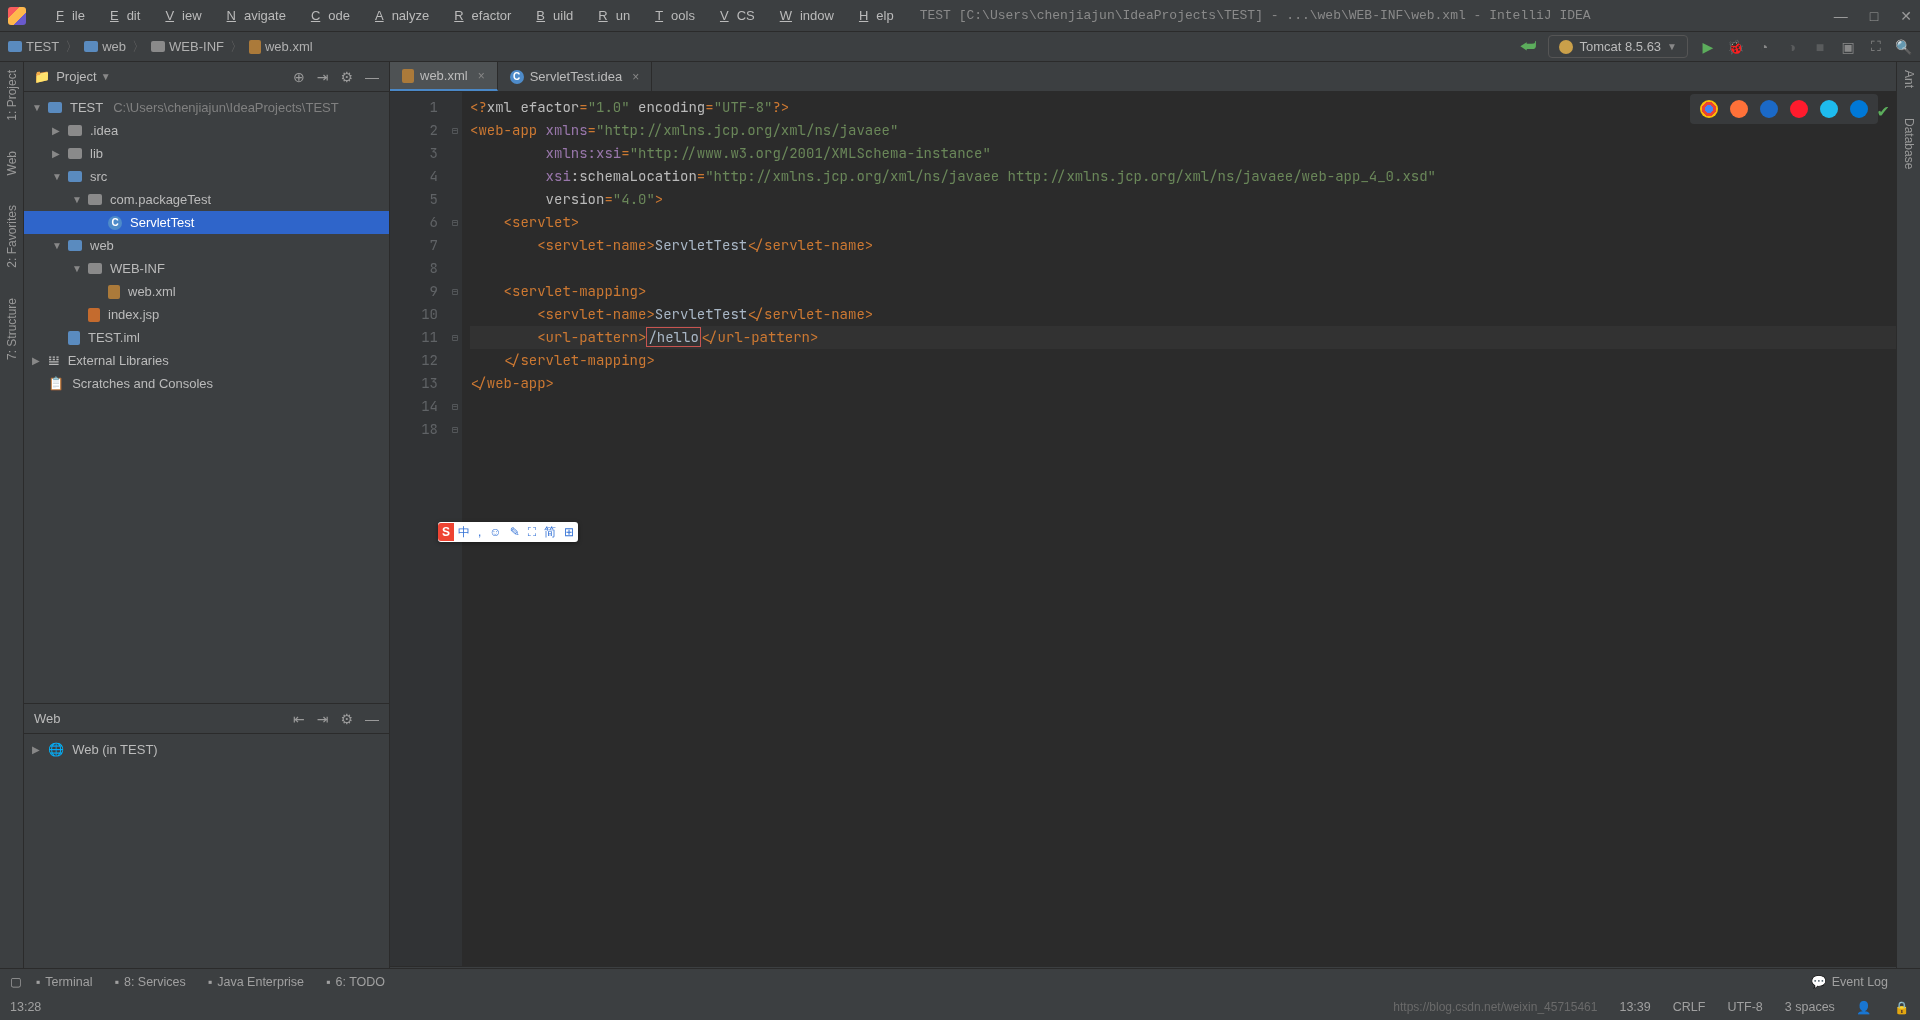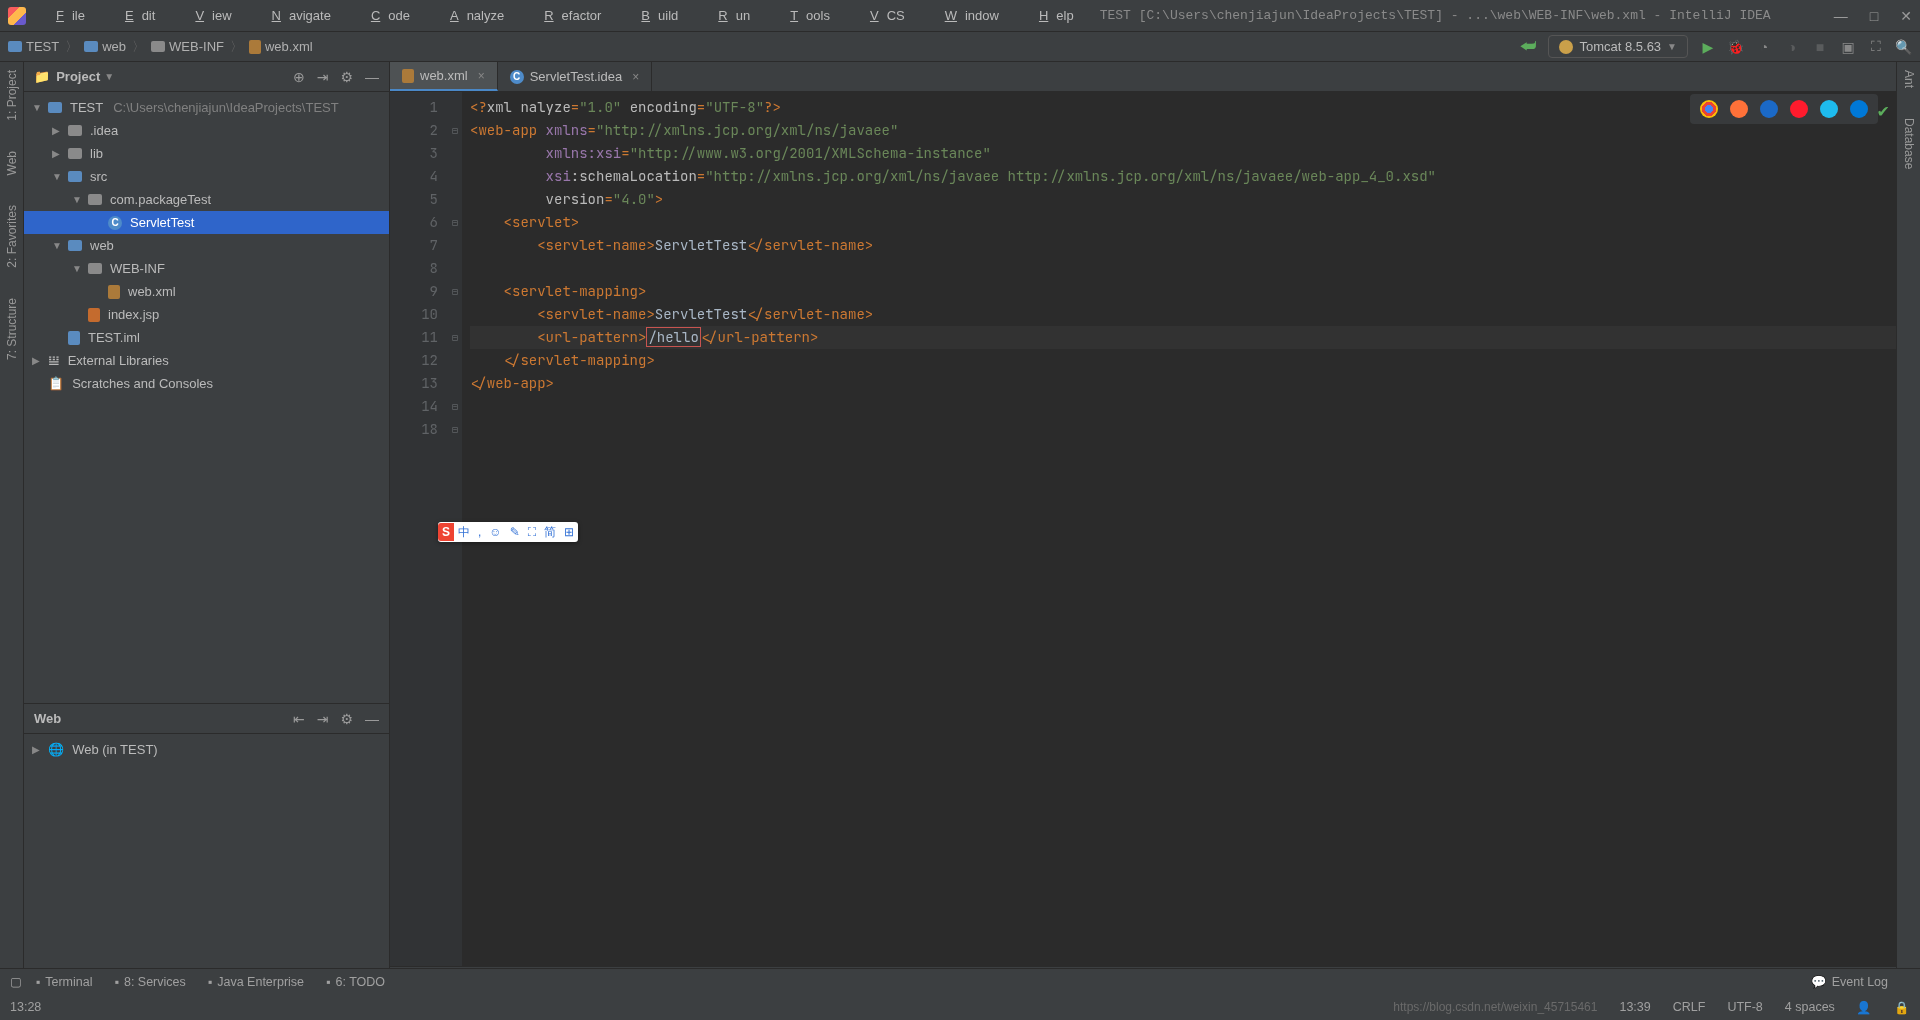--- a/index.html
+++ b/index.html
@@ -20,21 +20,21 @@
   background: #3c3f41;
   display: flex; align-items: center;
   padding: 0 8px;
   border-bottom: 1px solid #2b2b2b;
 }
 .titlebar .logo {
   width: 18px; height: 18px;
   background: linear-gradient(135deg,#f85d5d 0 33%,#ffb84d 33% 66%,#6a5acd 66%);
   border-radius: 3px; margin-right: 14px;
 }
-.titlebar .menus { display: flex; gap: 16px; }
+.titlebar .menus { display: flex; gap: 1px; }
 .titlebar .menus span { padding: 4px 8px; color: #bbbbbb; cursor: default; }
 .titlebar .title-path { margin-left: 18px; color: #8a8a8a; font-size: 13px; font-family: Liberation Mono, monospace; }
 .titlebar .win-controls { margin-left: auto; display: flex; gap: 22px; color: #9a9a9a; }
 .titlebar .win-controls span { font-size: 14px; }
 
 
 .navrow {
   height: 30px; background: #3c3f41;
   border-bottom: 1px solid #2b2b2b;
   display: flex; align-items: center;
@@ -83,21 +83,21 @@
 
 .project-panel {
   width: 366px; background: #3c3f41;
   border-right: 1px solid #2b2b2b;
   display: flex; flex-direction: column;
 }
 .panel-header {
   height: 30px; display: flex; align-items: center;
   padding: 0 10px; border-bottom: 1px solid #2b2b2b;
 }
-.panel-header .title { font-size: 13px; color: #bbbbbb; font-weight: bold; }
+.panel-header .title { font-size: 13px; color: #bbbbbb; }
 .panel-header .tools { margin-left: auto; display: flex; gap: 12px; color: #9a9a9a; font-size: 14px; }
 .tree { flex: 1; overflow: auto; padding: 4px 0; }
 .tree-row {
   height: 23px; display: flex; align-items: center;
   padding-left: 8px; gap: 4px; white-space: nowrap;
   color: #bbbbbb; font-size: 13px;
 }
 .tree-row.selected { background: #2f65ca; color: #fff; }
 .tree-row .arrow { width: 12px; display: inline-block; color: #888; font-size: 10px; }
 .tree-row .muted { color: #808080; margin-left: 6px; }
@@ -407,21 +407,21 @@
           <div style="height: 23px; text-align: center;"></div>
           <div style="height: 23px; text-align: center;">⊟</div>
           <div style="height: 23px; text-align: center;"></div>
           <div style="height: 23px; text-align: center;">⊟</div>
           <div style="height: 23px; text-align: center;"></div>
           <div style="height: 23px; text-align: center;"></div>
           <div style="height: 23px; text-align: center;">⊟</div>
           <div style="height: 23px; text-align: center;">⊟</div>
         </div>
       <div class="code" id="code-host">
-          <div class="line"><span class="c-tag">&lt;?</span><span class="c-attr">xml nalyze</span><span class="c-tag">=</span><span class="c-str">"1.0"</span> <span class="c-attr">encoding</span><span class="c-tag">=</span><span class="c-str">"UTF-8"</span><span class="c-tag">?&gt;</span></div>
+          <div class="line"><span class="c-tag">&lt;?</span><span class="c-attr">xml efactor</span><span class="c-tag">=</span><span class="c-str">"1.0"</span> <span class="c-attr">encoding</span><span class="c-tag">=</span><span class="c-str">"UTF-8"</span><span class="c-tag">?&gt;</span></div>
           <div class="line"><span class="c-tag">&lt;web-app </span><span class="c-ns">xmlns</span><span class="c-tag">=</span><span class="c-str">"http://xmlns.jcp.org/xml/ns/javaee"</span></div>
           <div class="line">         <span class="c-ns">xmlns:xsi</span><span class="c-tag">=</span><span class="c-str">"http://www.w3.org/2001/XMLSchema-instance"</span></div>
           <div class="line">         <span class="c-ns">xsi</span><span class="c-attr">:schemaLocation</span><span class="c-tag">=</span><span class="c-str">"http://xmlns.jcp.org/xml/ns/javaee http://xmlns.jcp.org/xml/ns/javaee/web-app_4_0.xsd"</span></div>
           <div class="line">         <span class="c-attr">version</span><span class="c-tag">=</span><span class="c-str">"4.0"</span><span class="c-tag">&gt;</span></div>
           <div class="line">    <span class="c-tag">&lt;servlet&gt;</span></div>
           <div class="line">        <span class="c-tag">&lt;servlet-name&gt;</span><span class="c-text">ServletTest</span><span class="c-tag">&lt;/servlet-name&gt;</span></div>
           <div class="line"></div>
           <div class="line">    <span class="c-tag">&lt;servlet-mapping&gt;</span></div>
           <div class="line">        <span class="c-tag">&lt;servlet-name&gt;</span><span class="c-text">ServletTest</span><span class="c-tag">&lt;/servlet-name&gt;</span></div>
           <div class="line hl-line">        <span class="c-tag">&lt;url-pattern&gt;</span><span class="red-box"><span class="c-text">/hello</span></span><span class="c-tag">&lt;/url-pattern&gt;</span></div>
@@ -492,17 +492,17 @@
     </span>
   </div>
 </div>
 <div class="statusbar" style="position:absolute;bottom:0;left:0;right:0;border-top:none">
   <span class="sb-item">13:28</span>
   <div class="right" style="gap:22px">
     <span style="color:#6a6a6a;font-size:12px">https://blog.csdn.net/weixin_45715461</span>
     <span>13:39</span>
     <span>CRLF</span>
     <span>UTF-8</span>
-    <span>4 spaces</span>
+    <span>3 spaces</span>
     <span>👤</span>
     <span>🔒</span>
   </div>
 </div>
 
 </body></html>

